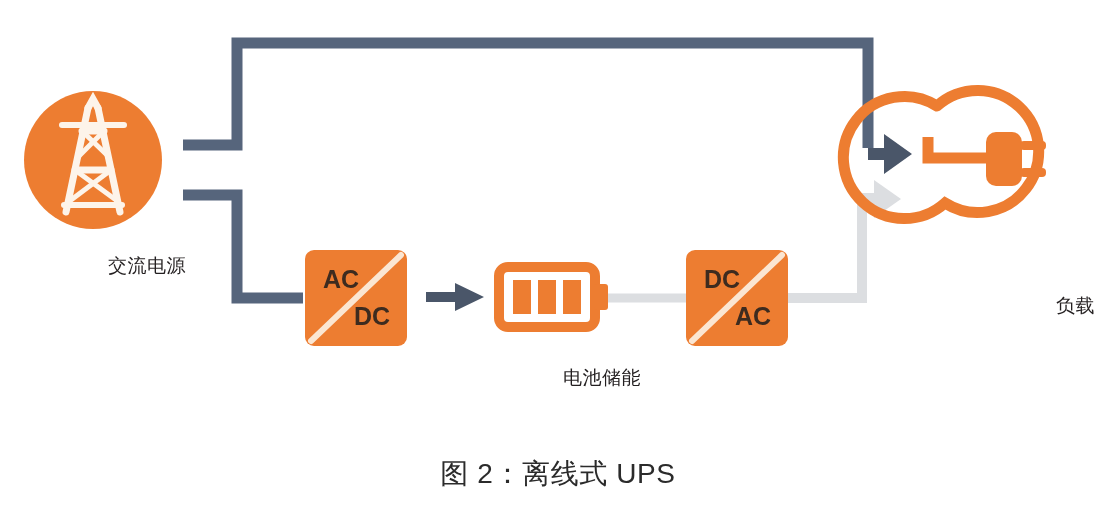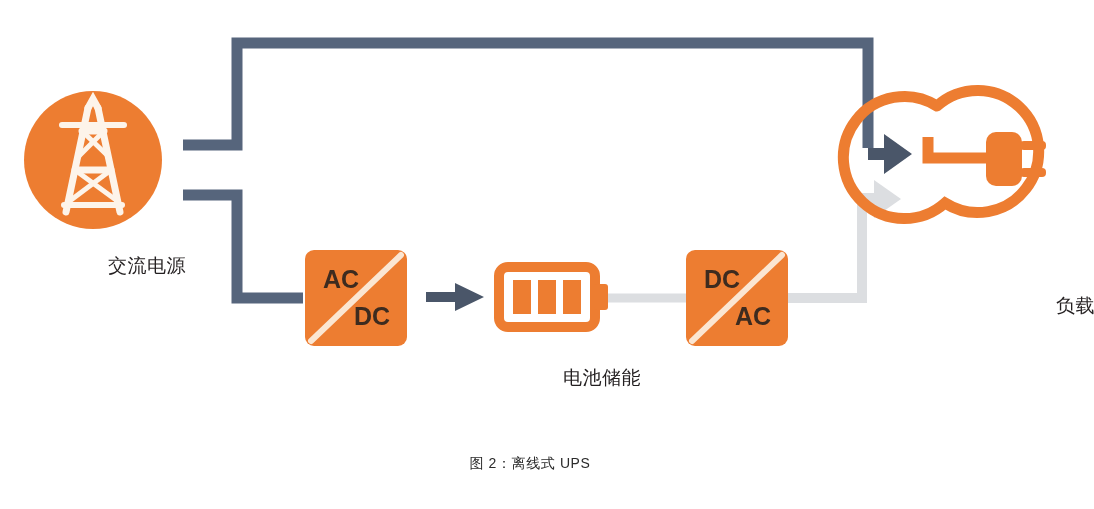--- a/index.html
+++ b/index.html
@@ -38,24 +38,25 @@
   #label-charger   { left: 265px; top: 365px; width: 186px; }
   #label-battery   { left: 455px; top: 365px; width: 186px; }
   #label-inverter  { left: 645px; top: 365px; width: 186px; }
 
   #figure-caption {
     position: absolute;
     left: 0;
     top: 455px;
     width: 1060px;
     text-align: center;
-    font-size: 14px;
+    font-size: 28px;
     color: #2b2b2b;
     font-family: "Liberation Sans", "DejaVu Sans", sans-serif;
     letter-spacing: 0.6px;
+    padding-left: 28px;
   }
   .box-text {
     font-family: "Liberation Sans", "DejaVu Sans", sans-serif;
     font-weight: bold;
     font-size: 25px;
     fill: #3d2b1f;
   }
 </style>
 </head>
 <body>

